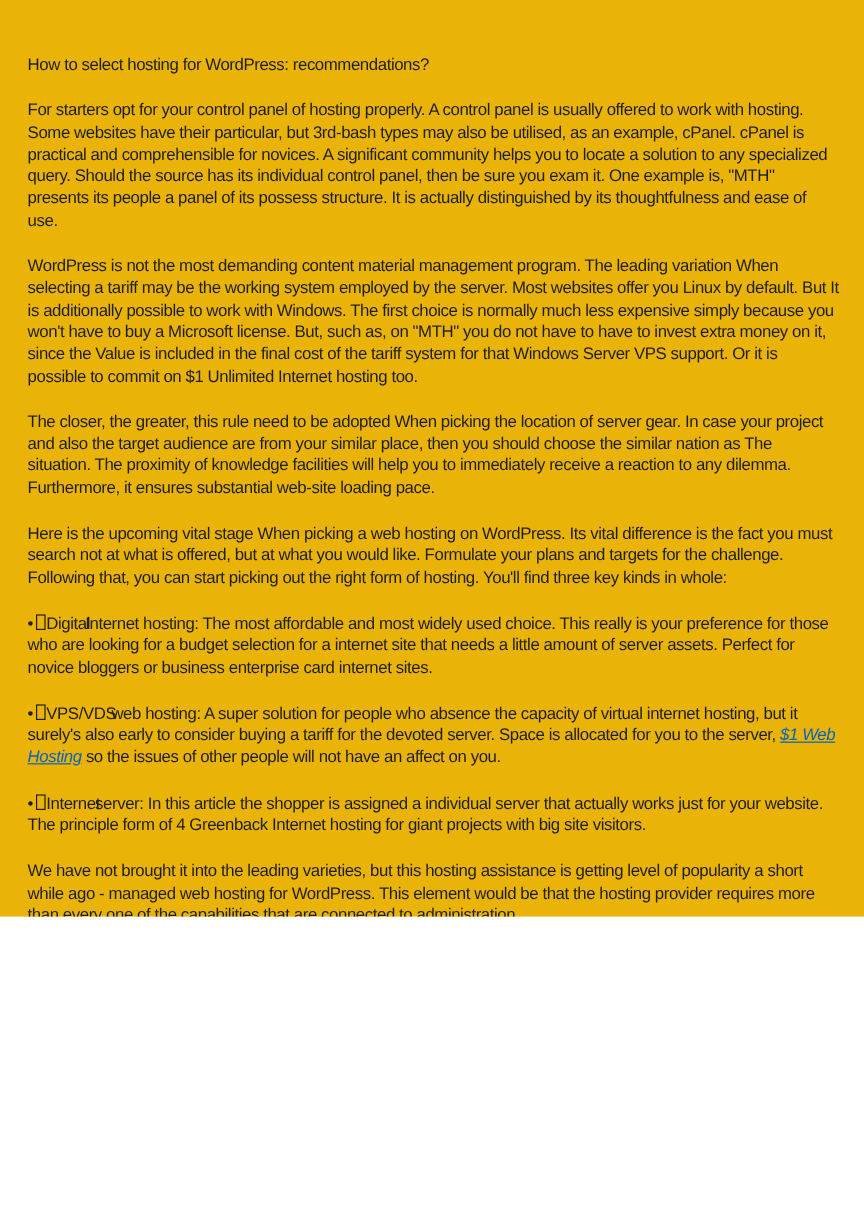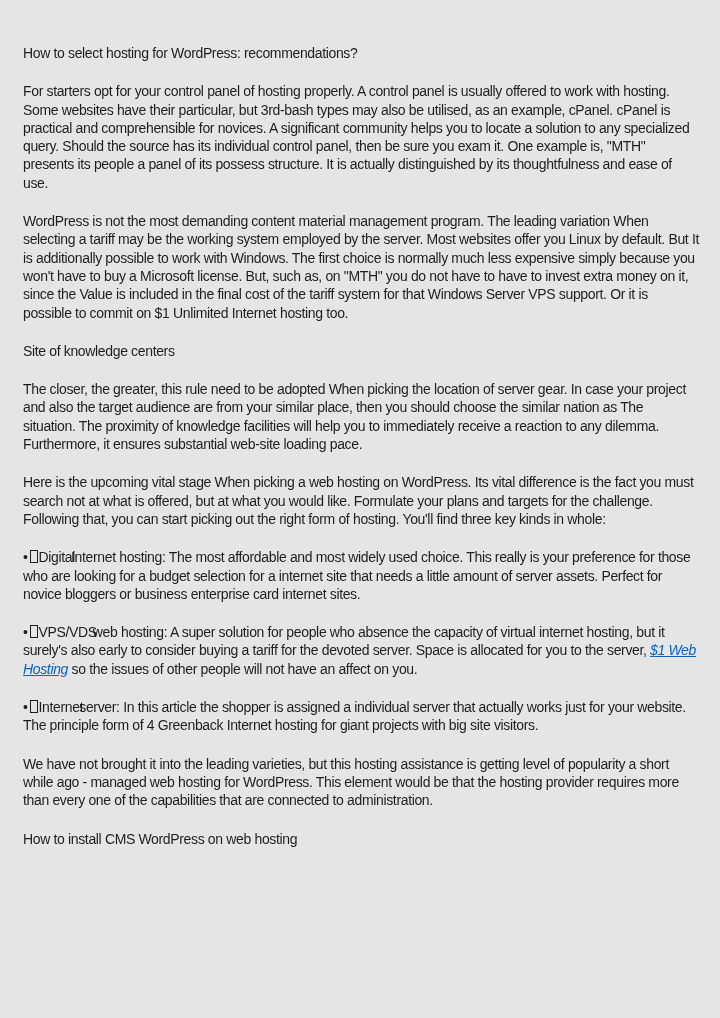--- a/index.html
+++ b/index.html
@@ -3,22 +3,22 @@
 <meta charset="utf-8">
 <style>
   html, body {
     margin: 0;
     padding: 0;
     background: #ffffff;
   }
   .page {
     position: relative;
     width: 720px;
-    height: 1018px;
-    background: #e5e5e5;
+    height: 764px;
+    background: #eab308;
     overflow: hidden;
     font-family: "Liberation Sans", sans-serif;
     color: #1e1e1e;
   }
   .doc {
     padding: 44px 21px 0 23px;
     font-size: 14px;
     line-height: 18.3px;
     letter-spacing: -0.35px;
   }
@@ -53,21 +53,20 @@
 <div class="page">
   <div class="doc">
 
     <p class="block">How to select hosting for WordPress: recommendations?</p>
 
     <p class="block">For starters opt for your control panel of hosting properly. A control panel is usually offered to work with hosting. Some websites have their particular, but 3rd-bash types may also be utilised, as an example, cPanel. cPanel is practical and comprehensible for novices. A significant community helps you to locate a solution to any specialized query. Should the source has its individual control panel, then be sure you exam it. One example is, "MTH" presents its people a panel of its possess structure. It is actually distinguished by its thoughtfulness and ease of use.</p>
 
 
     <p class="block">WordPress is not the most demanding content material management program. The leading variation When selecting a tariff may be the working system employed by the server. Most websites offer you Linux by default. But It is additionally possible to work with Windows. The first choice is normally much less expensive simply because you won't have to buy a Microsoft license. But, such as, on "MTH" you do not have to have to invest extra money on it, since the Value is included in the final cost of the tariff system for that Windows Server VPS support. Or it is possible to commit on $1 Unlimited Internet hosting too.</p>
 
-    <p class="block">Site of knowledge centers</p>
 
     <p class="block">The closer, the greater, this rule need to be adopted When picking the location of server gear. In case your project and also the target audience are from your similar place, then you should choose the similar nation as The situation. The proximity of knowledge facilities will help you to immediately receive a reaction to any dilemma. Furthermore, it ensures substantial web-site loading pace.</p>
 
 
     <p class="block">Here is the upcoming vital stage When picking a web hosting on WordPress. Its vital difference is the fact you must search not at what is offered, but at what you would like. Formulate your plans and targets for the challenge. Following that, you can start picking out the right form of hosting. You'll find three key kinds in whole:</p>
 
     <p class="block bullet"><span class="marker">•</span><span class="boxglyph"></span><span>Digital</span><span class="rest-overlap">Internet hosting: The most affordable and most widely used choice. This really is your preference for those who are looking for a budget selection for a internet site that needs a little amount of server assets. Perfect for novice bloggers or business enterprise card internet sites.</span></p>
 
     <p class="block bullet"><span class="marker">•</span><span class="boxglyph"></span><span>VPS/VDS</span><span class="rest-overlap">web hosting: A super solution for people who absence the capacity of virtual internet hosting, but it surely's also early to consider buying a tariff for the devoted server. Space is allocated for you to the server, </span><a class="doc-link" href="#">$1 Web Hosting</a><span> so the issues of other people will not have an affect on you.</span></p>
 

